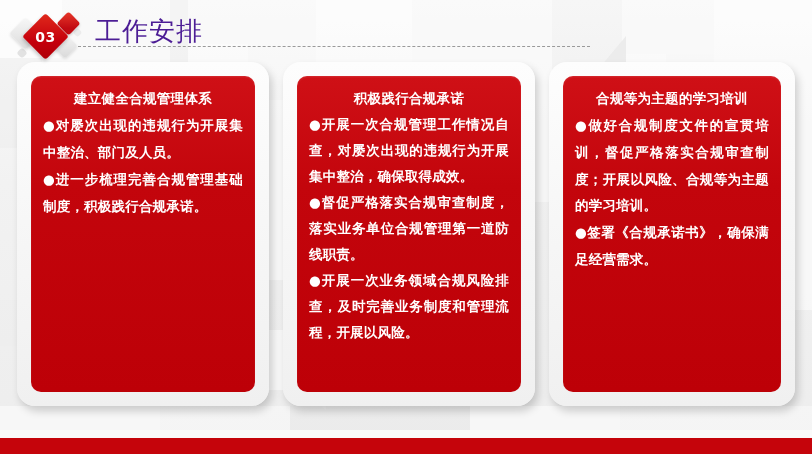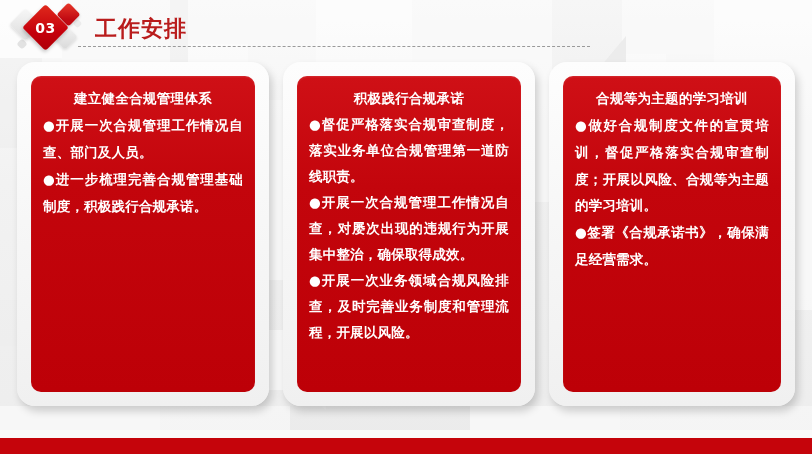--- a/index.html
+++ b/index.html
@@ -45,21 +45,21 @@
   }
 
   
   .header {
     position: absolute;
     left: 0; top: 0;
     width: 812px; height: 62px;
   }
   .diamond-cluster {
     position: absolute;
-    left: 12px; top: 0;
+    left: 12px; top: 9px;
     width: 76px; height: 54px;
   }
   .dia {
     position: absolute;
     transform: rotate(45deg);
     border-radius: 3px;
   }
   .dia-main {
     left: 17px; top: 11px;
     width: 33px; height: 33px;
@@ -111,23 +111,23 @@
   .dia-tiny2 {
     left: 62px; top: 20px;
     width: 7px; height: 7px;
     background: #ececec;
     z-index: 2;
   }
 
   .header-title {
     position: absolute;
     left: 95px; top: 14px;
-    font-size: 22px;
-    font-weight: bold;
-    color: #b91c1c;
+    font-size: 26px;
+    font-weight: normal;
+    color: #4c1d95;
     letter-spacing: 1px;
     white-space: nowrap;
   }
   .header-rule {
     position: absolute;
     left: 78px; top: 46px;
     width: 512px;
     height: 0;
     border-top: 1px dashed #9a9a9a;
   }
@@ -265,32 +265,32 @@
     <div class="header-title">工作安排</div>
     <div class="header-rule"></div>
   </div>
 
   <div class="cards">
 
     <div class="card" id="card-1">
       <div class="card-inner">
         <div class="card-title">建立健全合规管理体系</div>
         <div class="card-body">
-          <p class="bullet-line">●开展一次合规管理工作情况自查、部门及人员。</p>
+          <p class="bullet-line">●对屡次出现的违规行为开展集中整治、部门及人员。</p>
           <p class="bullet-line">●进一步梳理完善合规管理基础制度，积极践行合规承诺。</p>
         </div>
       </div>
     </div>
 
     <div class="card" id="card-2">
       <div class="card-inner">
         <div class="card-title">积极践行合规承诺</div>
         <div class="card-body">
+          <p class="bullet-line">●开展一次合规管理工作情况自查，对屡次出现的违规行为开展集中整治，确保取得成效。</p>
           <p class="bullet-line">●督促严格落实合规审查制度，落实业务单位合规管理第一道防线职责。</p>
-          <p class="bullet-line">●开展一次合规管理工作情况自查，对屡次出现的违规行为开展集中整治，确保取得成效。</p>
           <p class="bullet-line">●开展一次业务领域合规风险排查，及时完善业务制度和管理流程，开展以风险。</p>
         </div>
       </div>
     </div>
 
     <div class="card" id="card-3">
       <div class="card-inner">
         <div class="card-title">合规等为主题的学习培训</div>
         <div class="card-body">
           <p class="bullet-line">●做好合规制度文件的宣贯培训，督促严格落实合规审查制度；开展以风险、合规等为主题的学习培训。</p>

